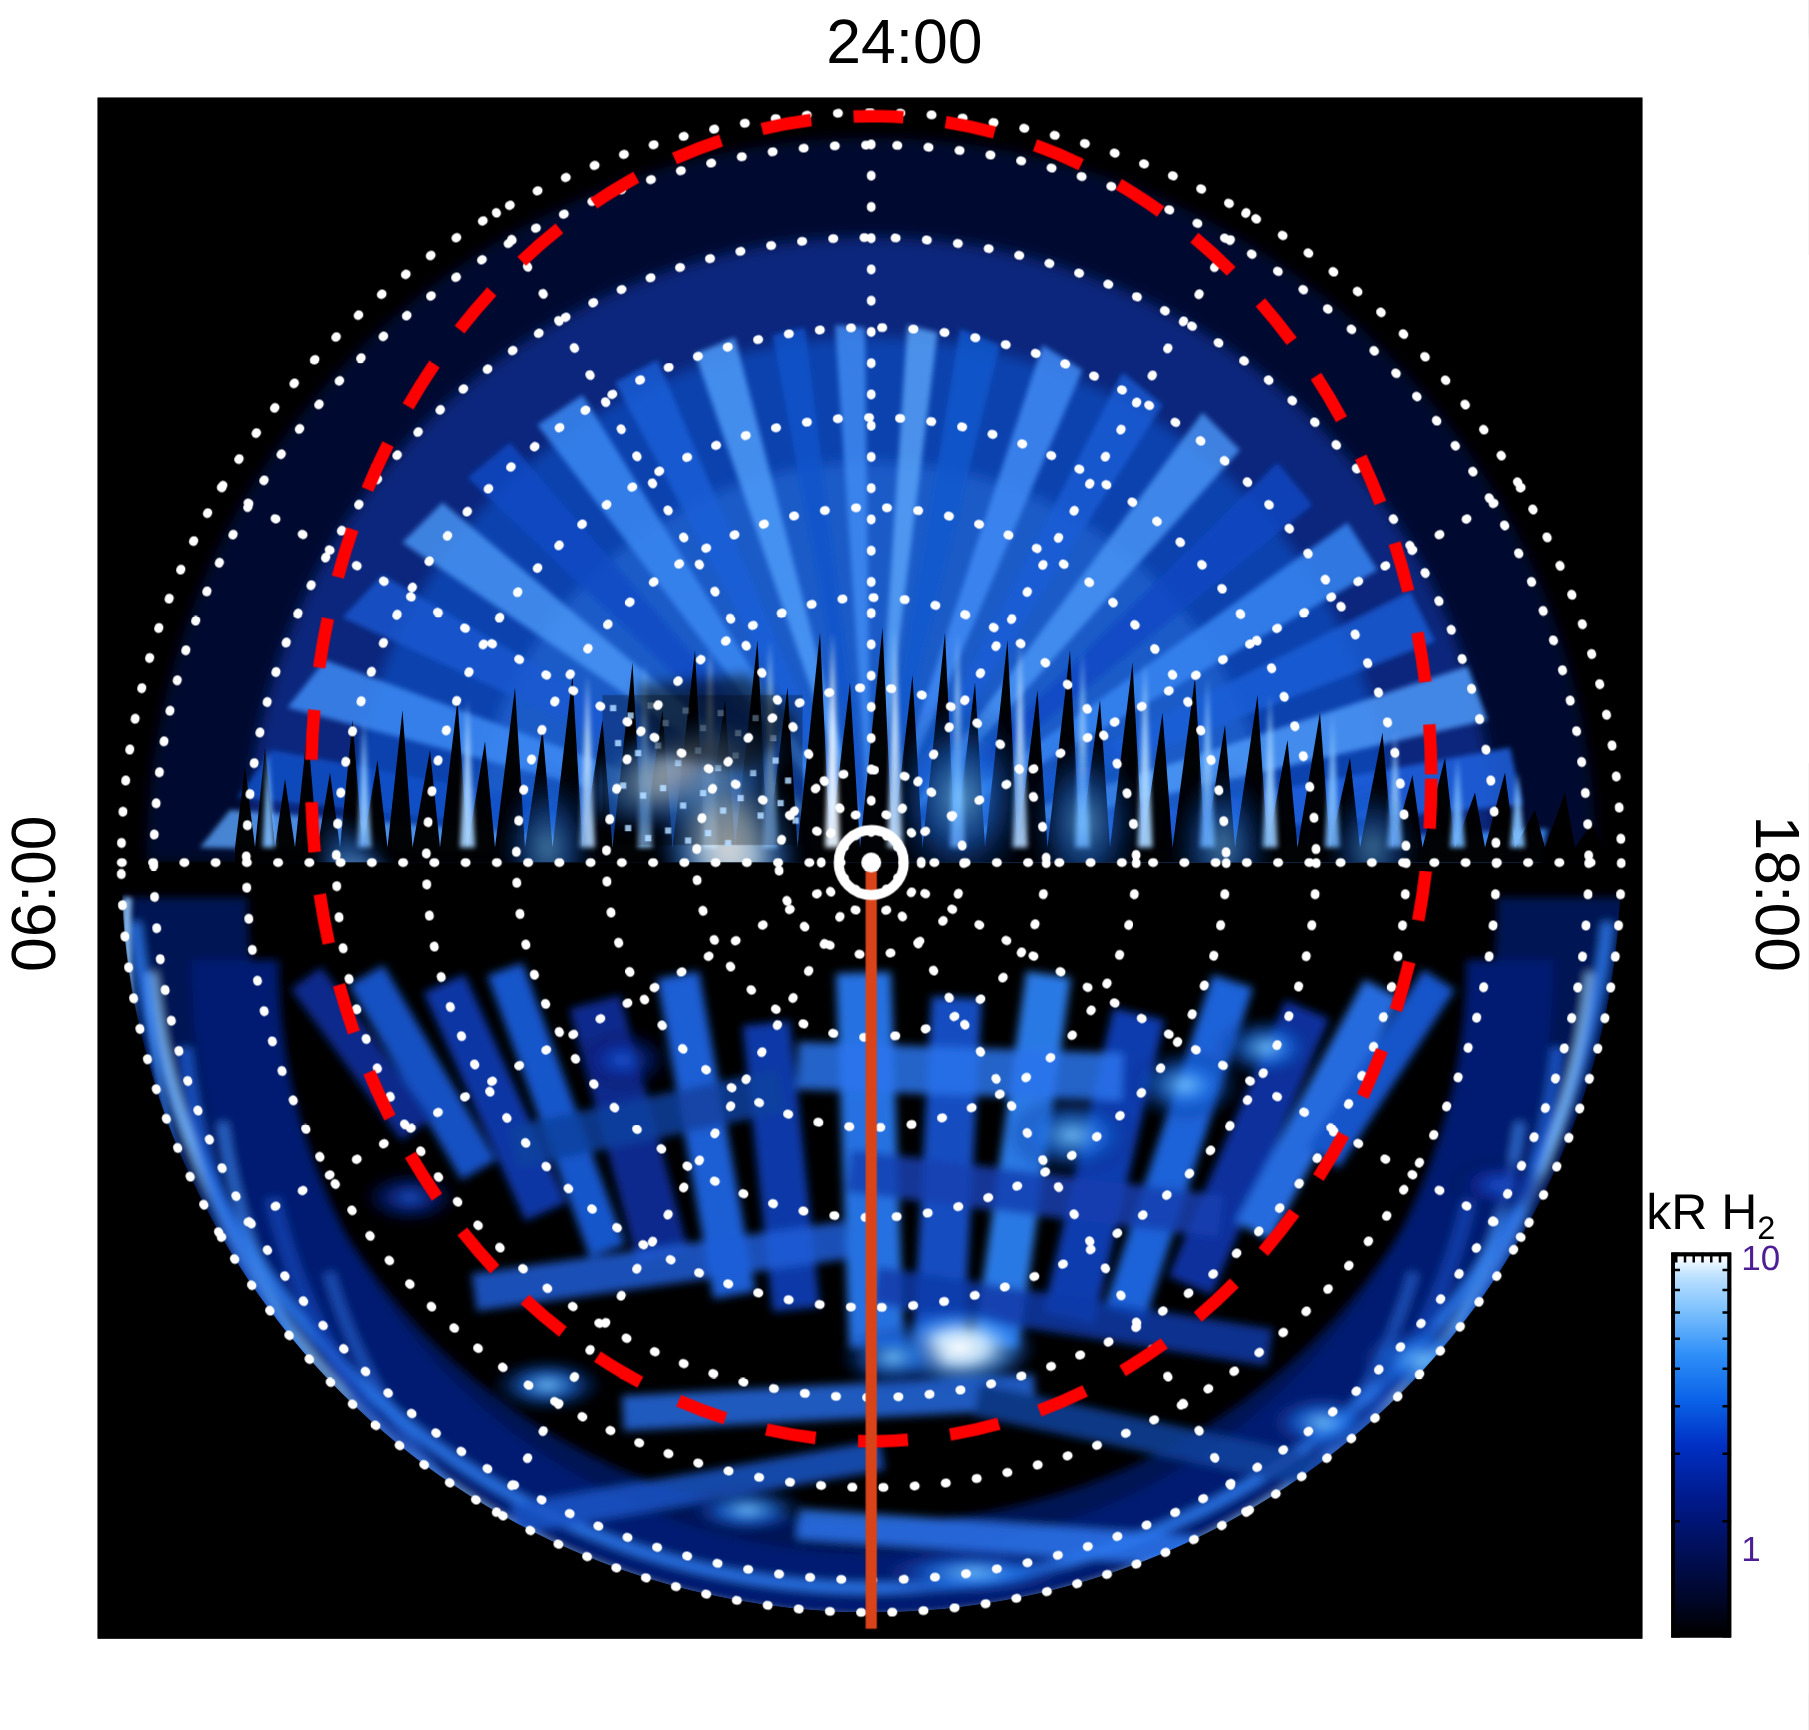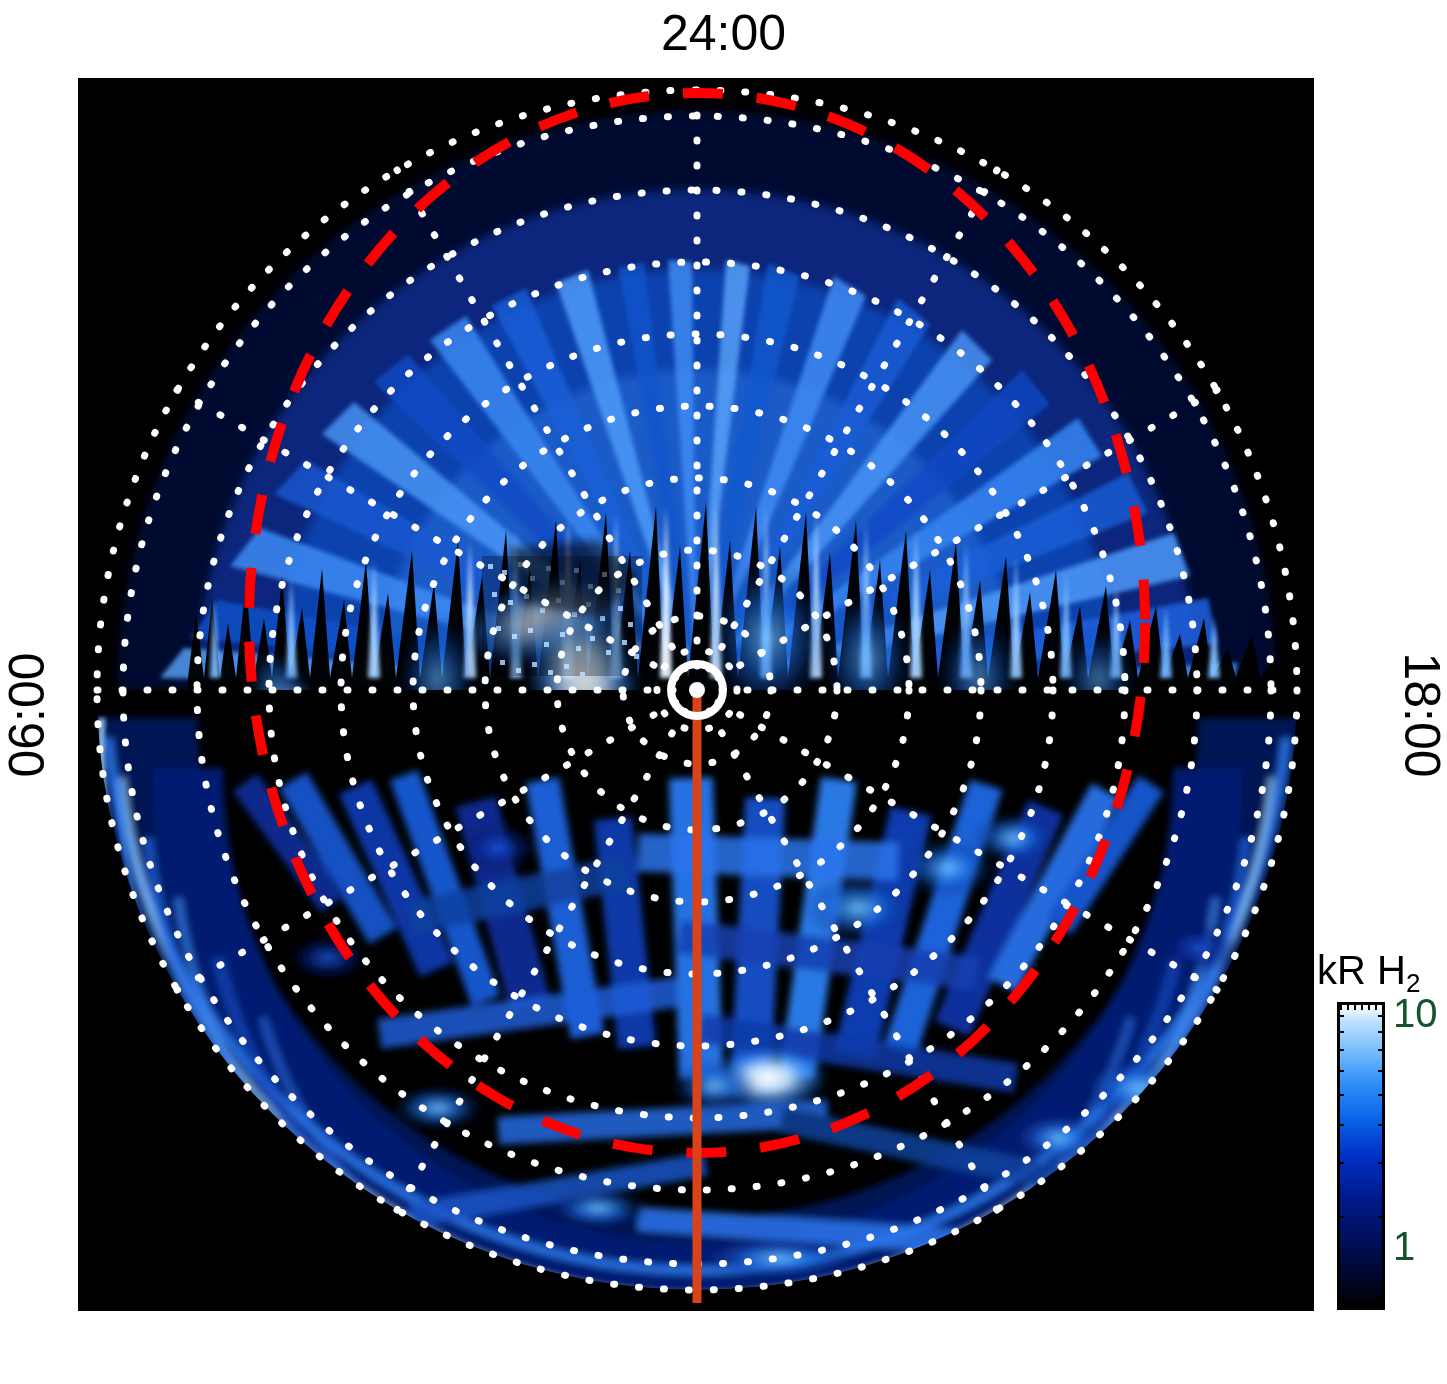--- a/index.html
+++ b/index.html
@@ -27,21 +27,21 @@
   
   #colorbar-group{position:absolute;left:1325px;top:948px;width:122px;height:368px;}
   #cb-title{position:absolute;left:-8px;top:0px;font-size:40px;color:#000;
             white-space:nowrap;text-align:center;}
   #cb-title sub{font-size:26px;vertical-align:baseline;position:relative;top:8px;}
   #cb-frame{position:absolute;left:12px;top:54px;width:48px;height:308px;
             border:3px solid #000;box-sizing:border-box;background:#000;}
   #cb-gradient{position:absolute;left:0;top:0;width:100%;height:100%;}
   #cb-ticks{position:absolute;left:12px;top:54px;width:48px;height:308px;
             pointer-events:none;}
-  .cb-tick-label{position:absolute;left:68px;font-size:40px;color:#14532d;}
+  .cb-tick-label{position:absolute;left:68px;font-size:28px;color:#4c1d95;}
   #cb-max-label{top:43px;}
   #cb-min-label{top:276px;}
 </style>
 </head>
 <body>
 
 <div id="figure">
 
   <div class="mlt-label" id="mlt-top">24:00</div>
 

